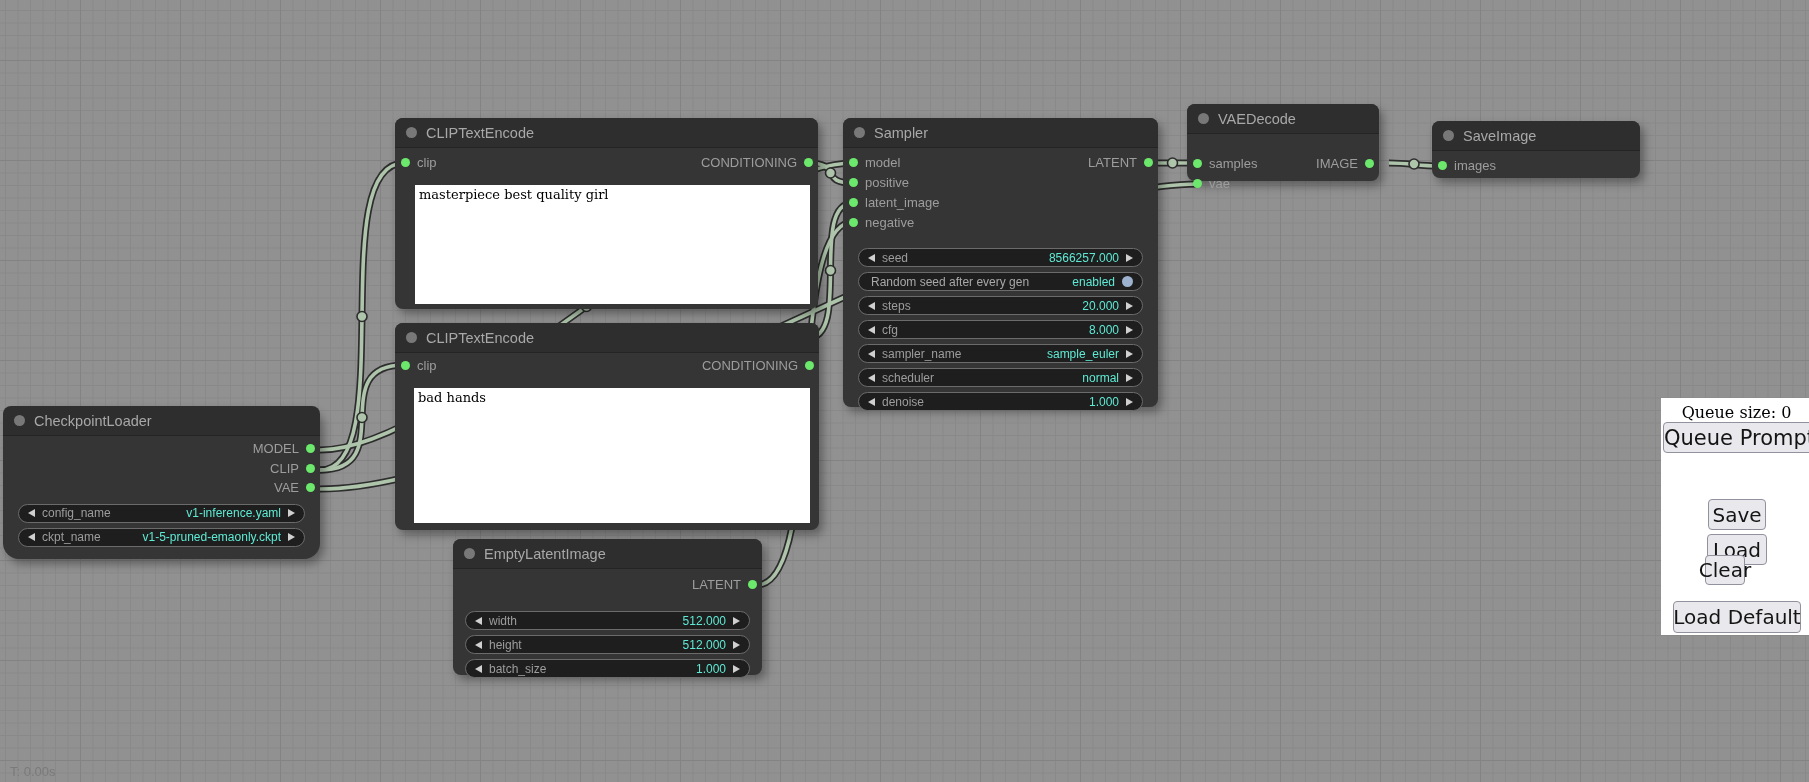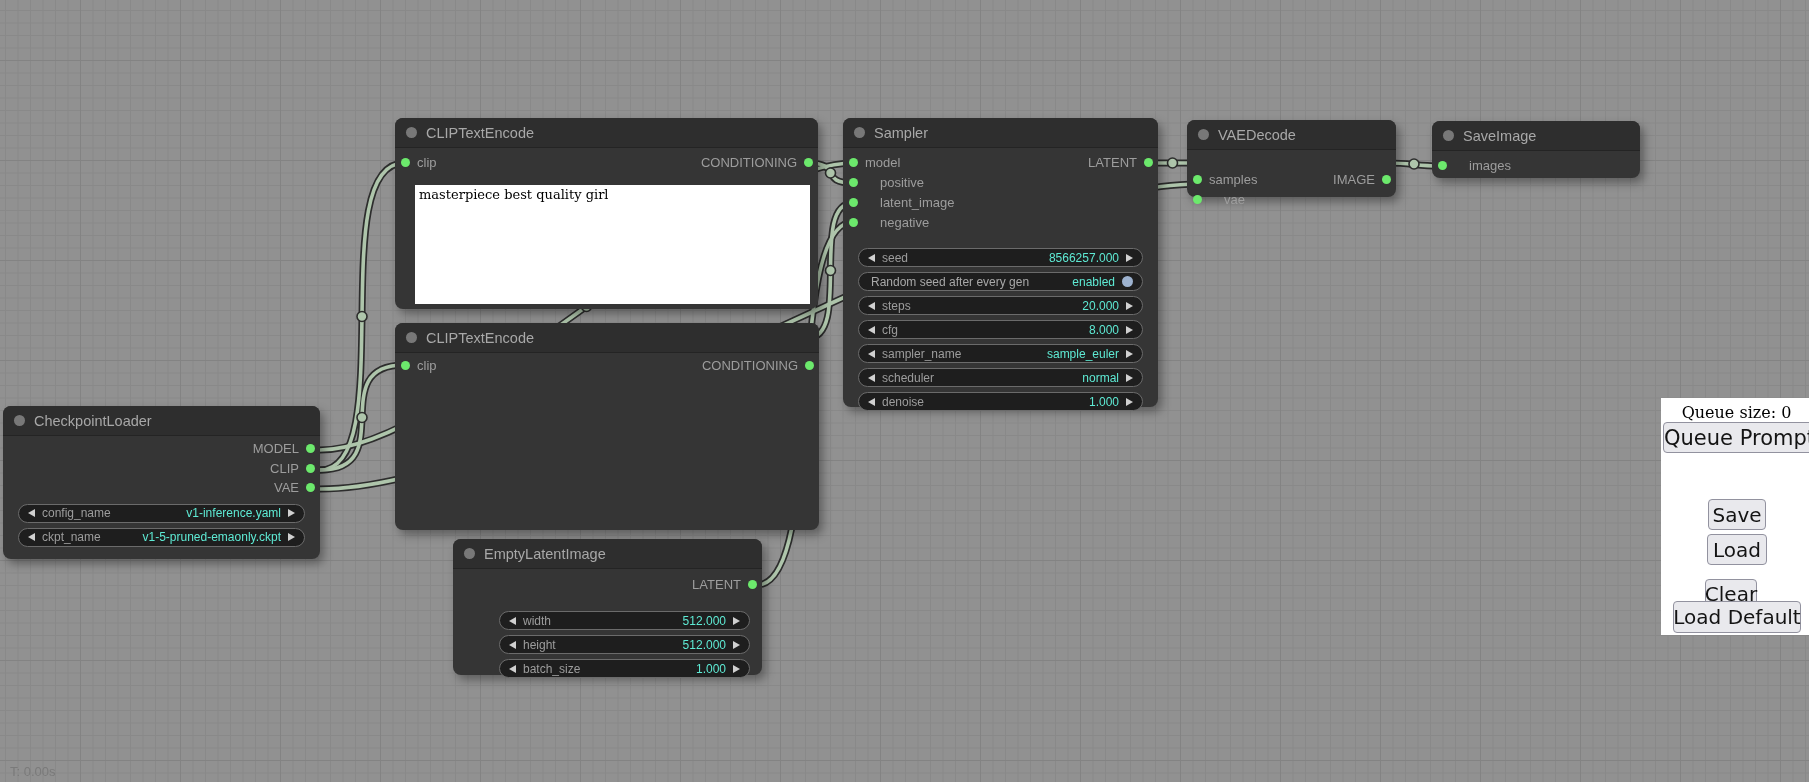--- a/index.html
+++ b/index.html
@@ -33,21 +33,21 @@
     height: 30px; display: flex; align-items: center; gap: 9px;
     padding: 0 11px; background: #2e2e2e;
     border-radius: 8px 8px 0 0; border-bottom: 1px solid #242424;
     color: #a8a8a8; font-size: 14.5px; white-space: nowrap; overflow: hidden;
   }
   .tdot { width: 11px; height: 11px; border-radius: 50%; background: #787878; flex: none; }
 
   .row { display: flex; align-items: center; height: 20px; font-size: 13px; }
   .row.both { justify-content: space-between; padding: 0 5px 0 6px; }
   .grp { display: flex; align-items: center; gap: 7px; }
-  .row.in  { gap: 22px; padding-left: 6px; }
+  .row.in  { gap: 7px; padding-left: 6px; }
   .row.out { justify-content: flex-end; gap: 7px; padding-right: 5px; }
   .sdot { width: 9px; height: 9px; border-radius: 50%; background: #6ce96c; flex: none; }
   .outs19 .row { height: 19.5px; }
 
   .widgets { padding: 0 15px; }
   .widget {
     display: flex; align-items: center; height: 19px; gap: 7px;
     border: 1px solid #6b6b6b; border-radius: 10px; background: #1e1e1e;
     padding: 0 9px; margin-bottom: 5px; font-size: 12px; white-space: nowrap;
   }
@@ -74,21 +74,21 @@
     font-family: "DejaVu Serif", serif; font-size: 16px; color: #000;
   }
   .btn {
     position: absolute; display: flex; align-items: center; justify-content: center;
     background: #e9e9ed; border: 1px solid #92929f; border-radius: 4px;
     color: #141414; font-size: 20px; cursor: pointer; white-space: nowrap;
   }
   .btn.qp  { left: 2px;  top: 24px;  width: 153px; height: 31px; font-size: 21px; }
   .btn.sv  { left: 47px; top: 101px; width: 58px;  height: 31px; }
   .btn.ld  { left: 46px; top: 136px; width: 60px;  height: 31px; }
-  .btn.cl  { left: 44px; top: 181px; width: 52px;  height: 30px; }
+  .btn.cl  { left: 44px; top: 157px; width: 40px;  height: 30px; }
   .btn.lds { left: 12px; top: 203px; width: 128px; height: 32px; }
 
   .perf { position: absolute; left: 10px; top: 764px; color: #7a7a7a; font-size: 13px; z-index: 1; }
 </style>
 </head>
 <body>
 
 <div class="canvas">
 
   <svg class="link-layer" width="1809" height="782" viewBox="0 0 1809 782">
@@ -120,21 +120,21 @@
       <circle class="link-dot" cx="362" cy="417.5" r="5"></circle>
       <circle class="link-dot" cx="759" cy="336.5" r="5"></circle>
       <circle class="link-dot" cx="830.5" cy="173" r="5"></circle>
       <circle class="link-dot" cx="830.5" cy="270.5" r="5"></circle>
       <circle class="link-dot" cx="805" cy="403.5" r="5"></circle>
       <circle class="link-dot" cx="1172.5" cy="163" r="5"></circle>
       <circle class="link-dot" cx="1414" cy="164" r="5"></circle>
     </g>
   </svg>
 
-  <div class="node" style="left:3px; top:406px; width:317px; height:153px;">
+  <div class="node" style="left:3px; top:406px; width:317px; height:153px;border-radius:16px;">
     <div class="ntitle">
       <span class="tdot"></span>
       <span>CheckpointLoader</span>
     </div>
     <div class="outs19" style="padding-top:3px;">
       <div class="row out">
         <span>MODEL</span>
         <span class="sdot"></span>
       </div>
       <div class="row out">
@@ -188,20 +188,21 @@
     <div class="row both" style="margin-top:2px;">
       <div class="grp">
         <span class="sdot"></span>
         <span>clip</span>
       </div>
       <div class="grp">
         <span>CONDITIONING</span>
         <span class="sdot"></span>
       </div>
     </div>
+    <div class="prompt" style="left:19px; top:65px; width:396px; height:135px;">bad hands</div>
   </div>
 
   <div class="node" style="left:843px; top:118px; width:315px; height:289px;">
     <div class="ntitle">
       <span class="tdot"></span>
       <span>Sampler</span>
     </div>
     <div class="row both" style="margin-top:4px;">
       <div class="grp">
         <span class="sdot"></span>
@@ -262,21 +263,21 @@
       </div>
       <div class="widget">
         <span class="arrL"></span>
         <span class="wlabel">denoise</span>
         <span class="wvalue">1.000</span>
         <span class="arrR"></span>
       </div>
     </div>
   </div>
 
-  <div class="node" style="left:1187px; top:120px; width:209px; height:77px;">
+  <div class="node" style="left:1187px; top:104px; width:192px; height:77px;">
     <div class="ntitle">
       <span class="tdot"></span>
       <span>VAEDecode</span>
     </div>
     <div class="row both" style="margin-top:19px;">
       <div class="grp">
         <span class="sdot"></span>
         <span>samples</span>
       </div>
       <div class="grp">
@@ -303,21 +304,21 @@
 
   <div class="node" style="left:453px; top:539px; width:309px; height:136px;">
     <div class="ntitle">
       <span class="tdot"></span>
       <span>EmptyLatentImage</span>
     </div>
     <div class="row out" style="margin-top:5px;">
       <span>LATENT</span>
       <span class="sdot"></span>
     </div>
-    <div class="widgets" style="margin-top:5px; padding:12px 12px;margin-left:34px;">
+    <div class="widgets" style="margin-top:5px; padding:12px 12px;">
       <div class="widget">
         <span class="arrL"></span>
         <span class="wlabel">width</span>
         <span class="wvalue">512.000</span>
         <span class="arrR"></span>
       </div>
       <div class="widget">
         <span class="arrL"></span>
         <span class="wlabel">height</span>
         <span class="wvalue">512.000</span>

